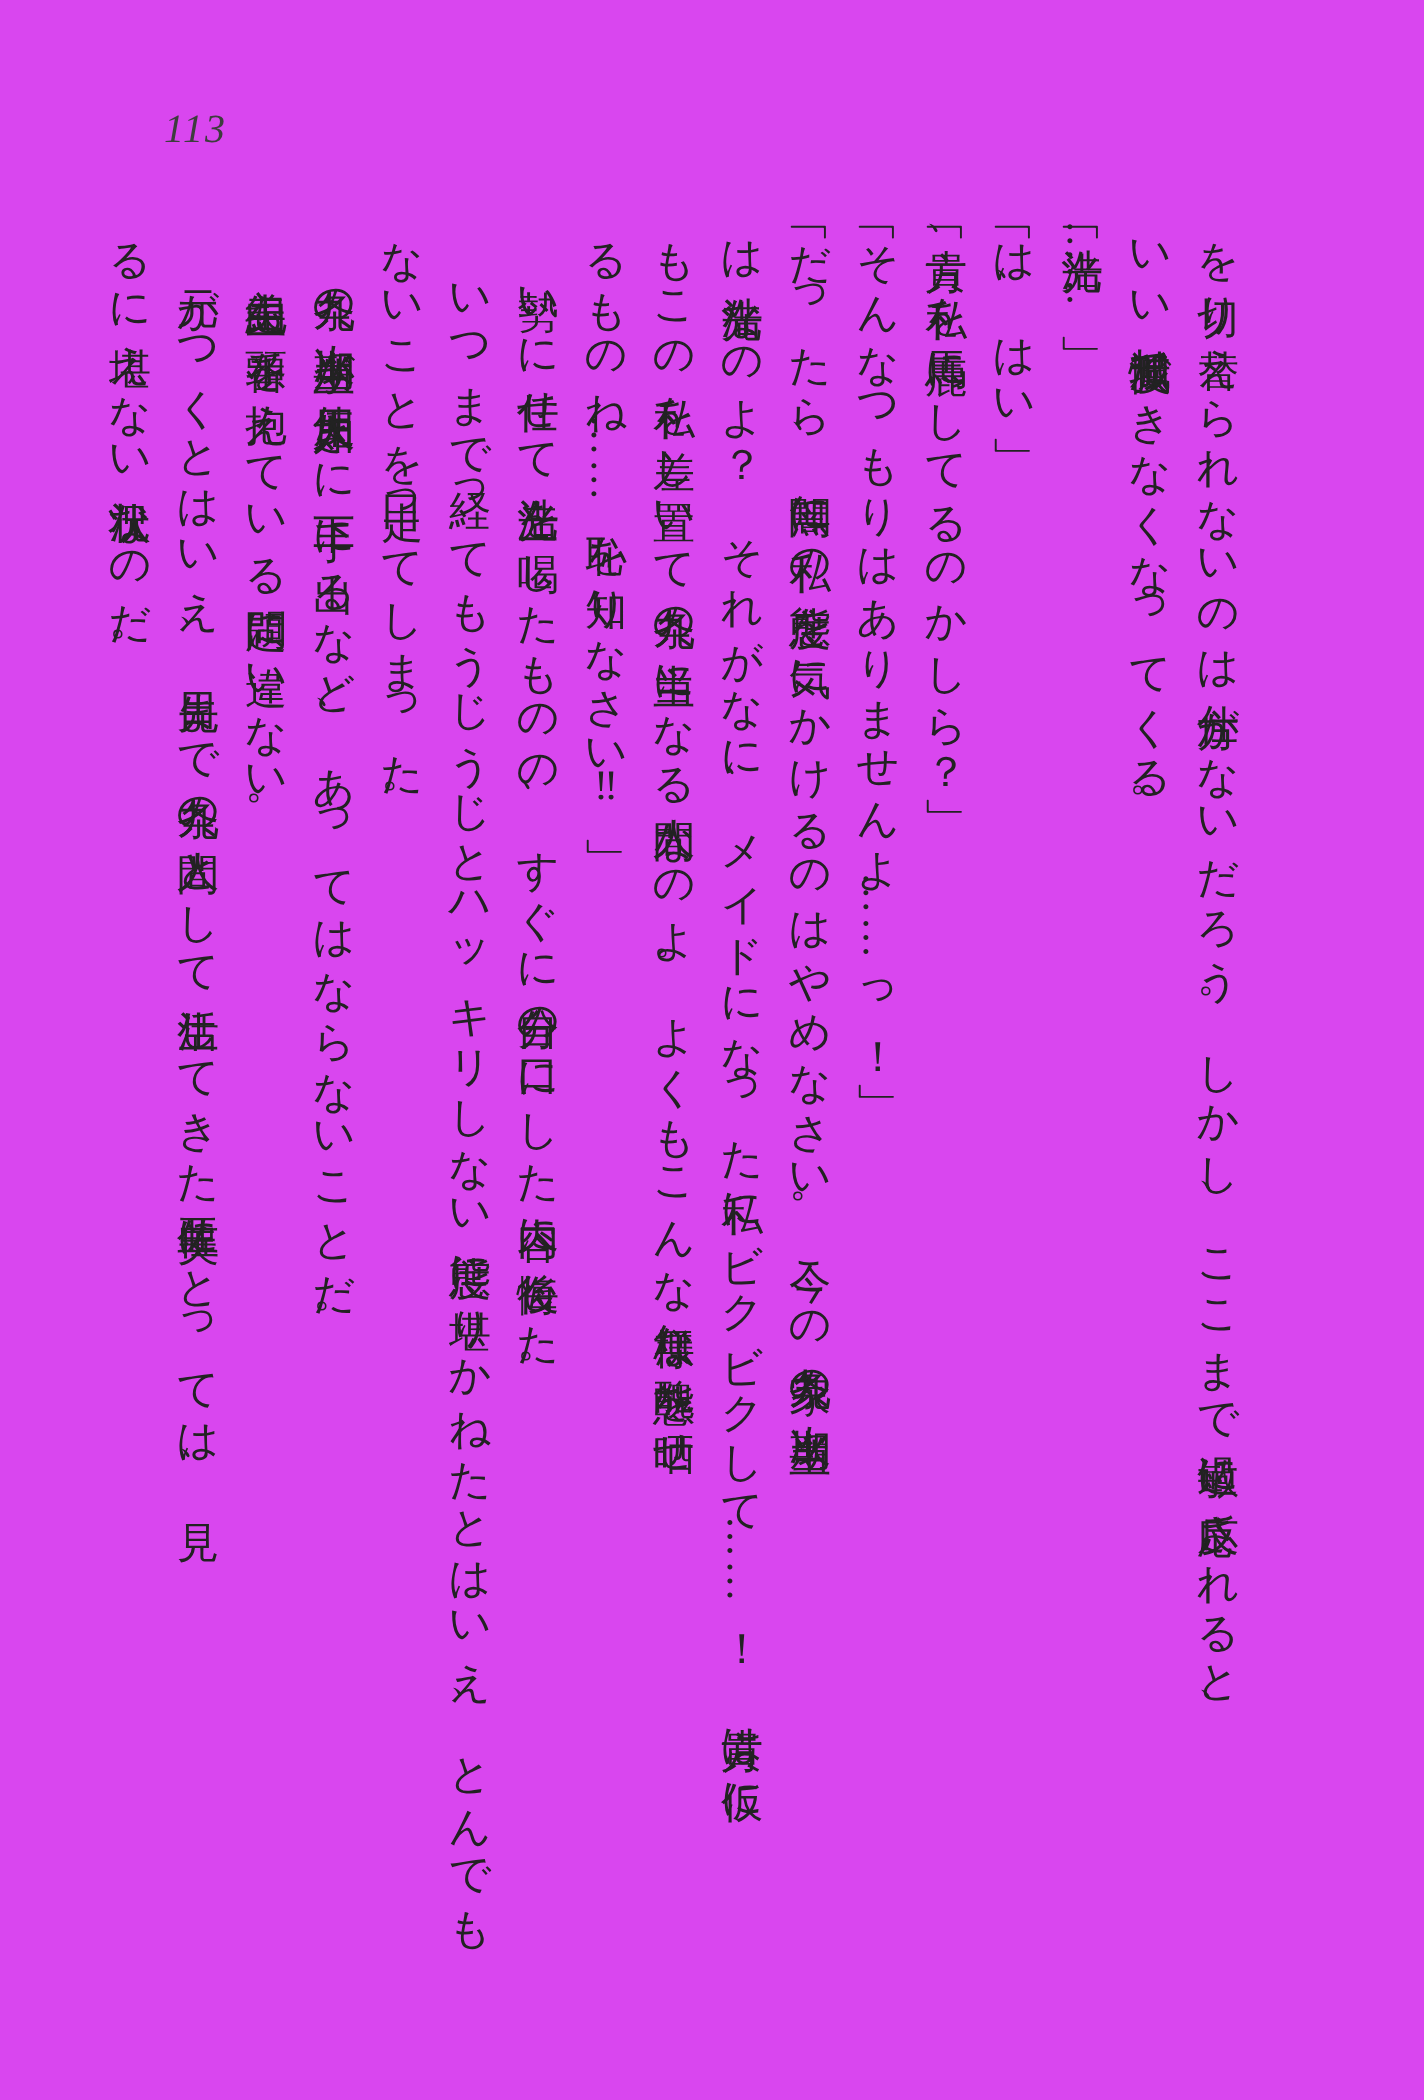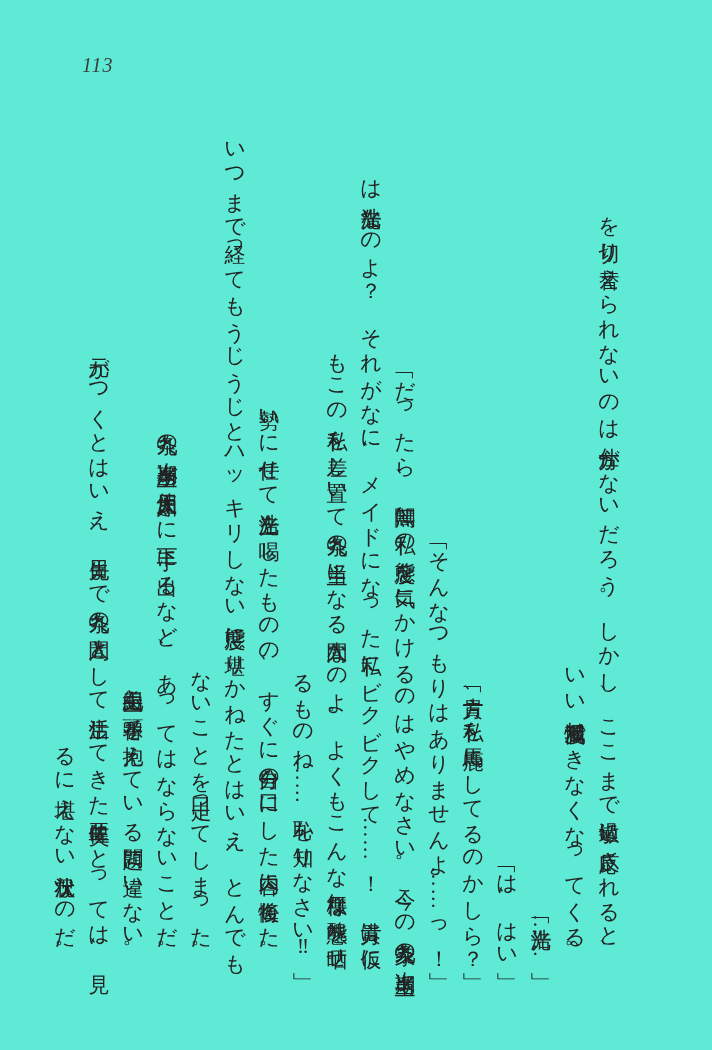--- a/index.html
+++ b/index.html
@@ -44,21 +44,21 @@
     white-space: nowrap;
     font-weight: 500;
   }
   .tline.indent {
     text-indent: 22px;       
   }
 </style>
 </head>
 <body>
 
-<div class="page" style="background: #5eead4; color: rgb(34, 34, 34); text-align: right;">
+<div class="page" style="background: #d946ef; color: rgb(34, 34, 34);">
   <div class="page-number">113</div>
   <div class="text-block">
       <p class="tline">を切り替えられないのは仕方がないだろう。しかし、ここまで過敏に反応されると、</p>
       <p class="tline">いい加減我慢できなくなってくる。</p>
       <p class="tline">「浩光……」</p>
       <p class="tline">「は、はい」</p>
       <p class="tline">「貴方、私を馬鹿にしてるのかしら？」</p>
       <p class="tline">「そんなつもりはありませんよ……っ！」</p>
       <p class="tline">「だったら、無闇に私の態度を気にかけるのはやめなさい。今この九条家の次期当主</p>
       <p class="tline">は浩光なのよ？　それがなに、メイドになった私にビクビクして……！　貴方は仮に</p>

